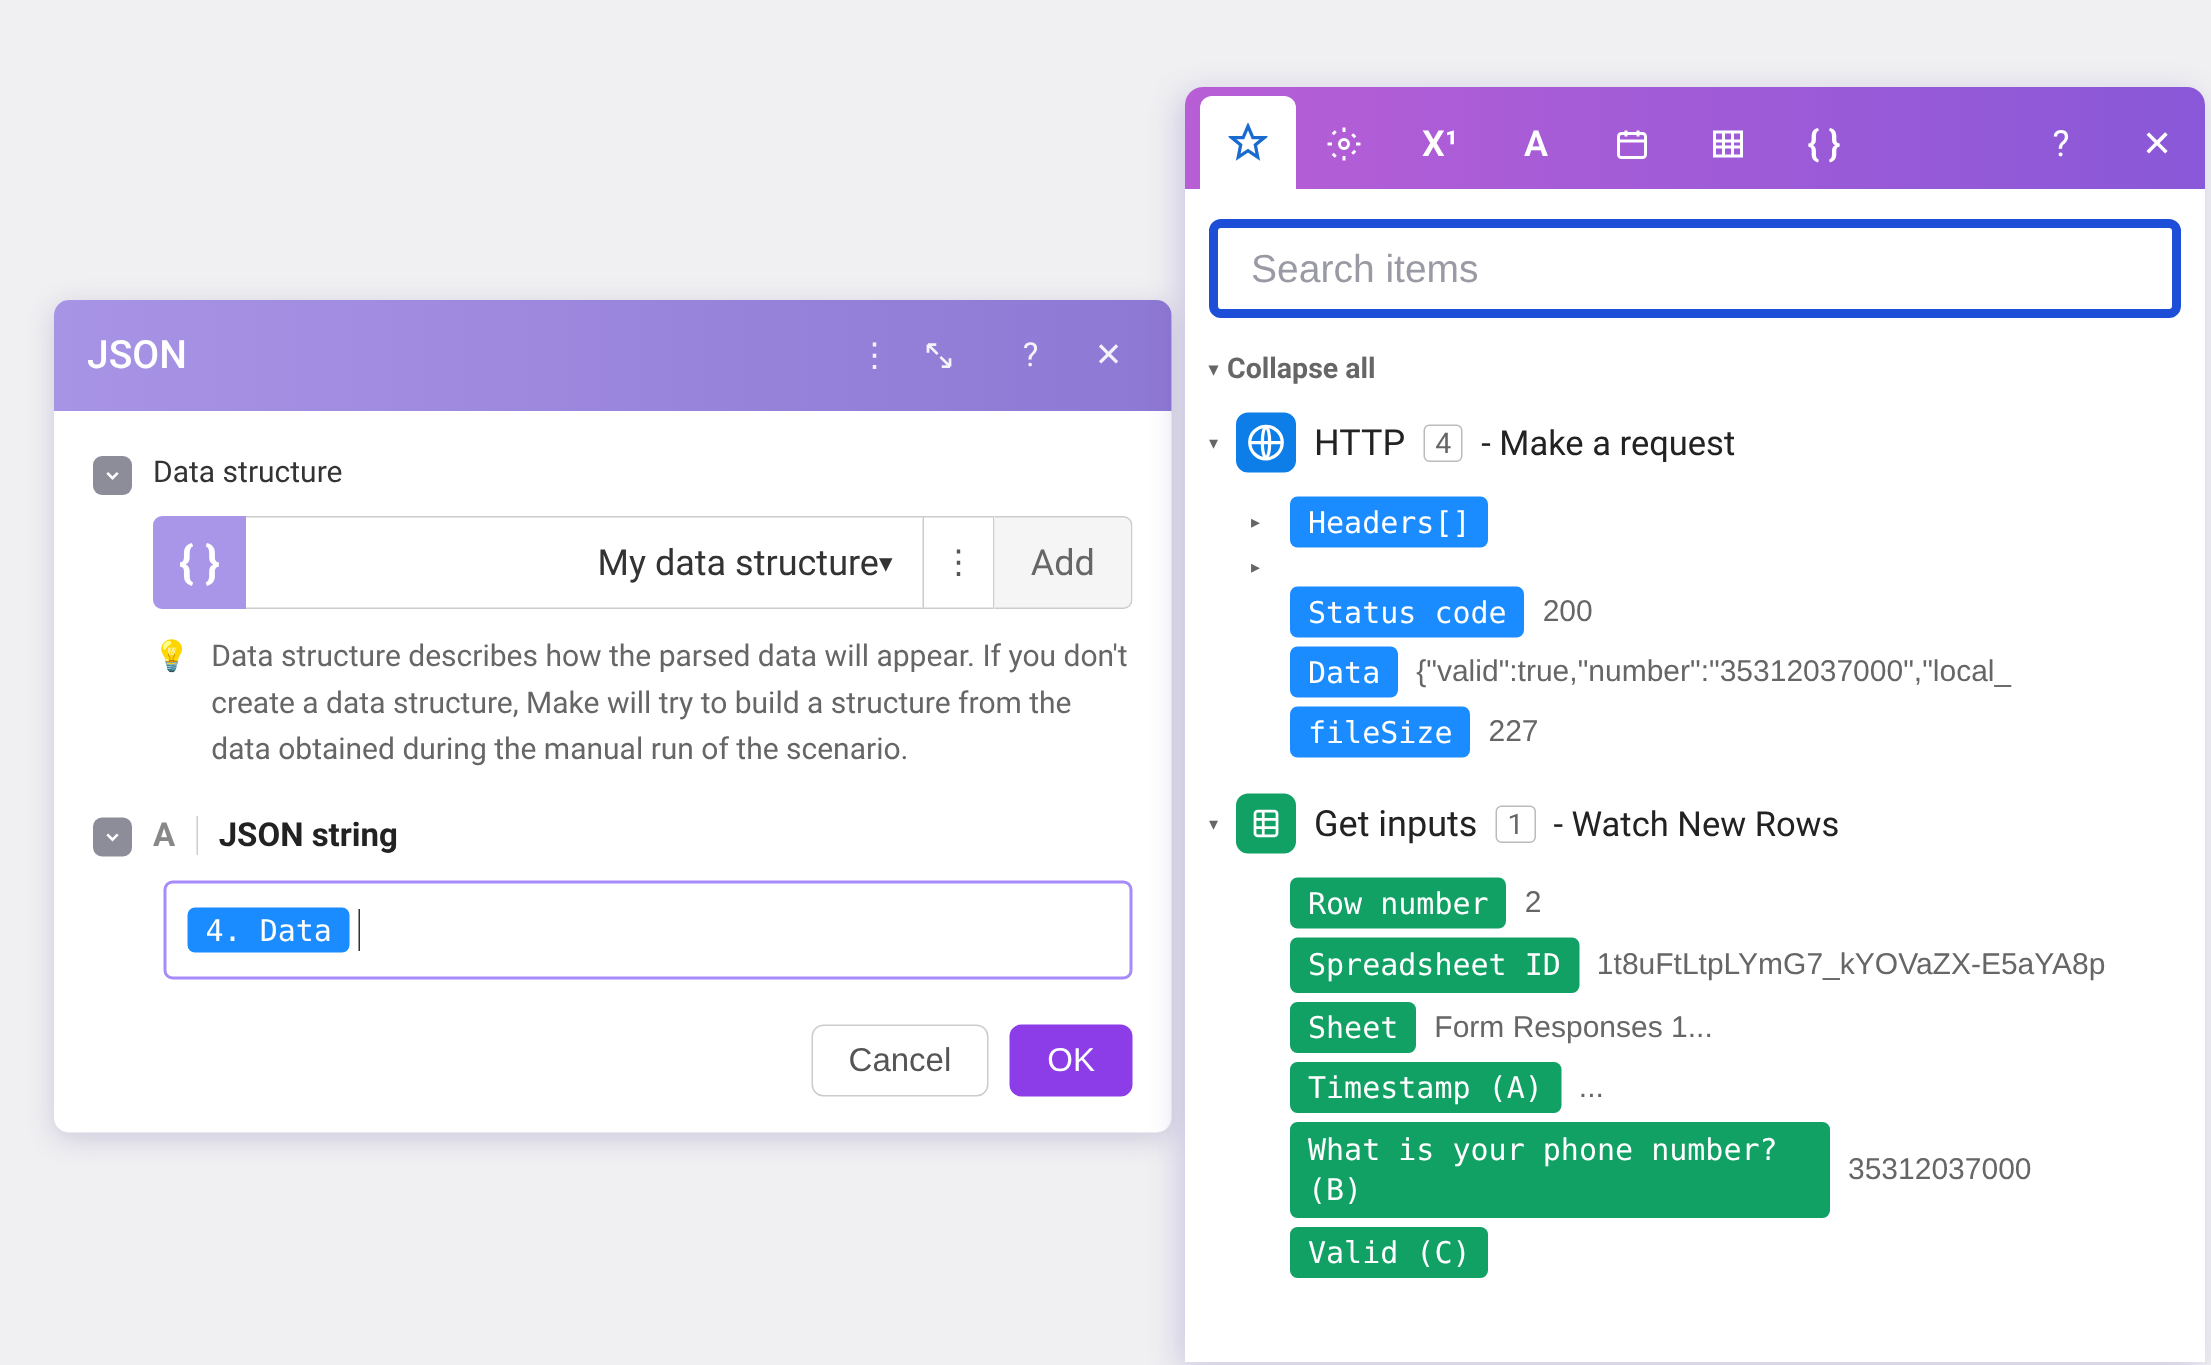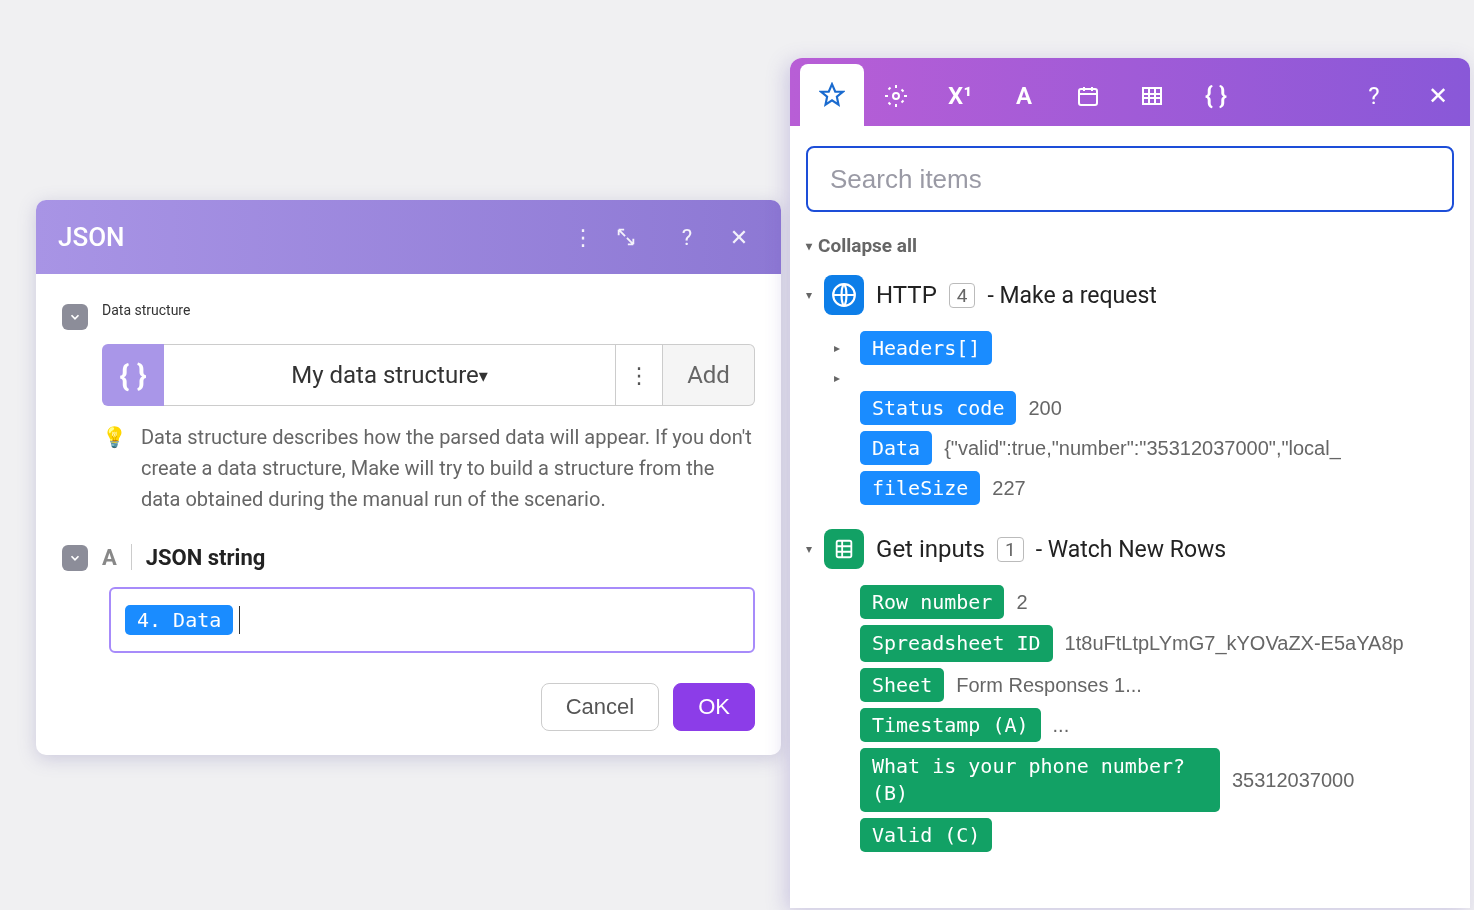--- a/index.html
+++ b/index.html
@@ -32,30 +32,30 @@
   }
   .json-title { font-size: 26px; font-weight: 500; flex: 1; }
   .json-header .hicon { width: 40px; text-align: center; font-size: 22px; opacity: .9; cursor: pointer; }
   .json-body { padding: 28px 26px 20px 26px; }
   .field-row { display: flex; gap: 14px; align-items: flex-start; margin-bottom: 12px; }
   .collapse-toggle {
     width: 26px; height: 26px; border-radius: 6px; background:#8c8d99;
     display:flex;align-items:center;justify-content:center;color:#fff;font-size:14px;cursor:pointer;
     margin-top:2px;
   }
-  .field-label { font-size: 14px; color:#333; flex:1; }
+  .field-label { font-size: 20px; color:#333; flex:1; }
   .ds-select-row { display:flex; margin-left:40px; margin-top:14px; margin-bottom:12px; }
   .ds-icon {
     width:62px; height:62px; background:#a996e8;
     display:flex;align-items:center;justify-content:center;
     border-radius:6px 0 0 6px; color:#fff; font-size:30px; font-weight:bold;
   }
   .ds-select {
     flex:1; height:62px; border:1px solid #ccc; border-left:none; border-right:none;
-    display:flex; align-items:center; justify-content:center;
+    display:flex; align-items:center; justify-content:flex-end;
     padding:0 20px; font-size:24px; color:#333; background:#fff; cursor:pointer;
   }
   .ds-chevron { font-size:18px; color:#333; }
   .ds-menu {
     width:48px; height:62px; border:1px solid #ccc;
     display:flex;align-items:center;justify-content:center; font-size:22px; color:#555; cursor:pointer;
   }
   .ds-add {
     width:92px; height:62px; border:1px solid #ccc; border-left:none; border-radius:0 6px 6px 0;
     display:flex;align-items:center;justify-content:center; font-size:24px; color:#666; cursor:pointer; background:#f5f5f5;
@@ -98,21 +98,21 @@
   .picker-tab {
     width:64px; height:60px; display:flex;align-items:center;justify-content:center;
     color:#fff; font-size:24px; cursor:pointer;
   }
   .picker-tab.active {
     background:#fff; color:#1a6bcf; border-radius:8px 8px 0 0; height:62px;
   }
   .picker-tab.spacer { flex:1; cursor:default; }
   .picker-body { padding:20px 16px; }
   .search {
-    width:100%; height:66px; border:2px solid #1d4ed8; border-radius:8px;
+    width:100%; height:66px; border:6px solid #1d4ed8; border-radius:8px;
     padding:0 22px; font-size:26px; color:#a16207; margin-bottom:22px;
   }
   .search::placeholder { color:#9a9aa5; }
   .collapse-all { font-size:19px; font-weight:700; color:#666; cursor:pointer; margin-bottom:18px; display:flex; align-items:center; gap:6px; }
   .tree-caret { font-size:12px; color:#666; }
   .module-row { display:flex; align-items:center; gap:12px; margin-bottom:16px; }
   .mod-icon {
     width:40px;height:40px;border-radius:8px;display:flex;align-items:center;justify-content:center;
     font-size:22px; color:#fff;
   }

